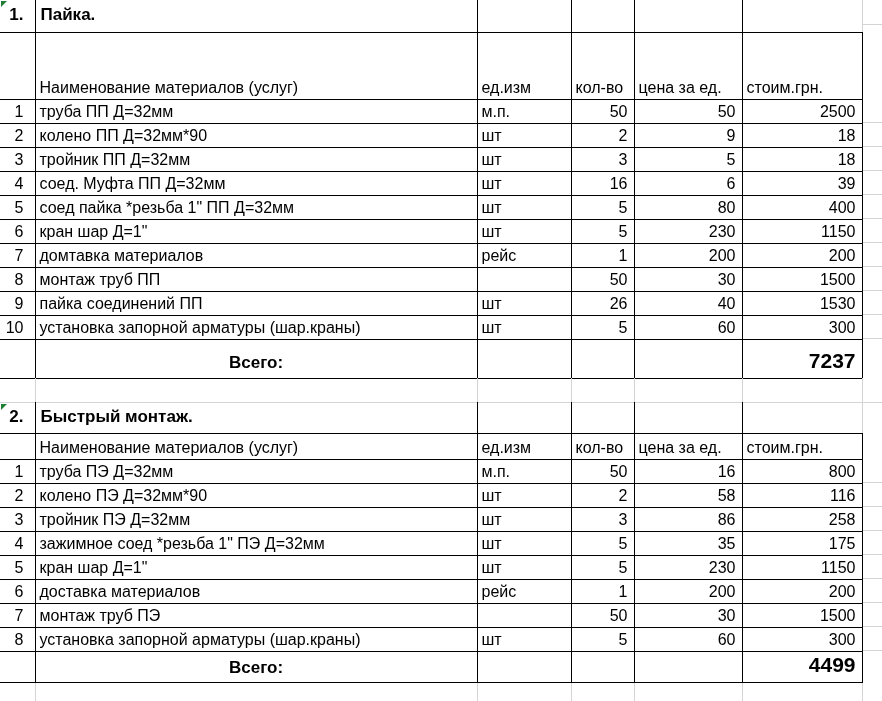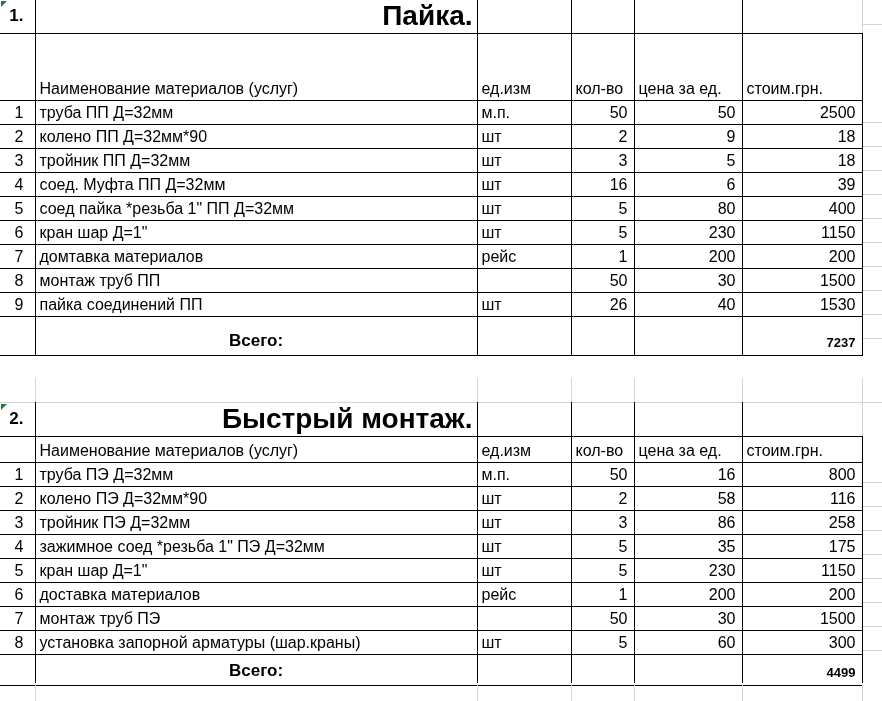--- a/index.html
+++ b/index.html
@@ -22,24 +22,24 @@
   #t1 tr.header-row { height:67px; }
   #t1 tr.total-row { height:39px; }
   #t2 tr.title-row { height:31px; }
   #t2 tr.header-row { height:26px; }
   #t2 tr.total-row { height:31px; }
   tr.title-row td { vertical-align:middle; }
   #t1 tr.title-row td { border-top:none; }
   #t2 tr.title-row td { border-top:1px solid #d4d4d4; }
   tr.title-row td.gv { border-left-color:#d4d4d4; }
   tr.title-row td:last-child { border-right-color:#d4d4d4; }
-  .title-text { font-weight:bold; font-size:28px; padding-left:5px;text-align:right; }
+  .title-text { font-weight:bold; font-size:17px; padding-left:5px; }
   .idx { font-weight:bold; font-size:17px; }
   .total-lbl { font-weight:bold; font-size:17px; padding-bottom:5px;text-align:center; }
-  .total-val { font-weight:bold; font-size:13px; padding-bottom:5px; }
+  .total-val { font-weight:bold; font-size:21px; padding-bottom:5px; }
   tr.total-row td { padding-bottom:5px; }
   
   .flag { position:absolute; width:0; height:0;
     border-top:6px solid #1e7e34; border-right:6px solid transparent; }
   #flag1 { left:1px; top:1px; }
   #flag2 { left:1px; top:404px; }
   
   .vstub { position:absolute; width:1px; background:#d4d4d4; }
   .gapstub { top:378px; height:24px; }
   .botstub { top:683px; height:18px; }
@@ -145,20 +145,28 @@
       <td class="rn">1500</td>
     </tr>
     <tr class="data-row">
       <td class="ra">9</td>
       <td>пайка соединений ПП</td>
       <td>шт</td>
       <td class="rn">26</td>
       <td class="rn">40</td>
       <td class="rn">1530</td>
     </tr>
+    <tr class="data-row">
+      <td class="ra">10</td>
+      <td>установка запорной арматуры (шар.краны)</td>
+      <td>шт</td>
+      <td class="rn">5</td>
+      <td class="rn">60</td>
+      <td class="rn">300</td>
+    </tr>
     <tr class="total-row">
       <td></td>
       <td class="total-lbl">Всего:</td>
       <td></td>
       <td></td>
       <td></td>
       <td class="rn total-val">7237</td>
     </tr>
   </tbody>
     </table>

